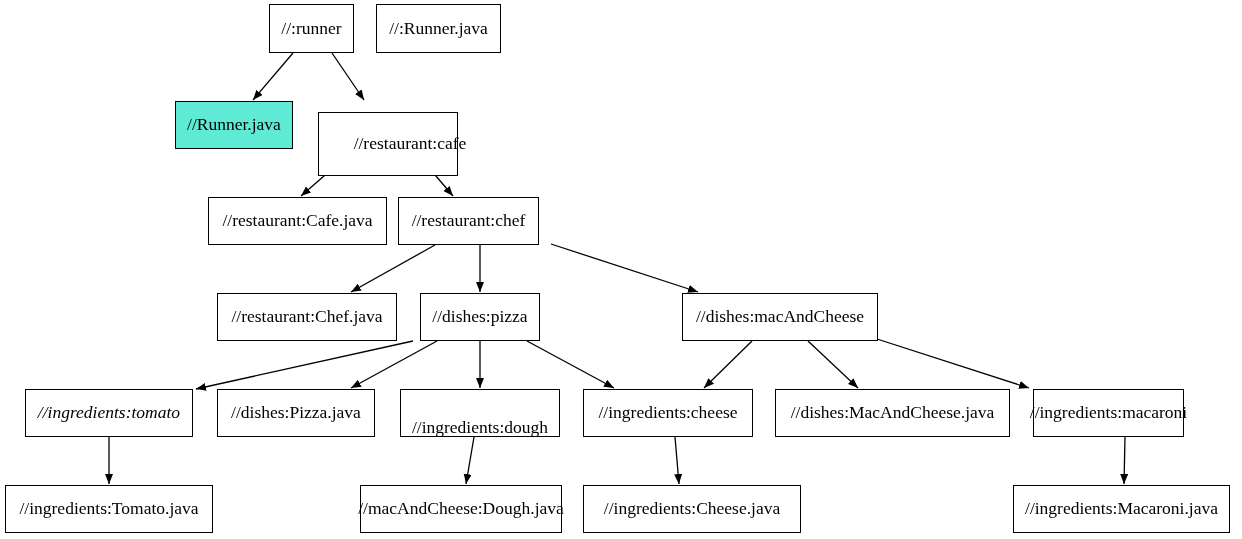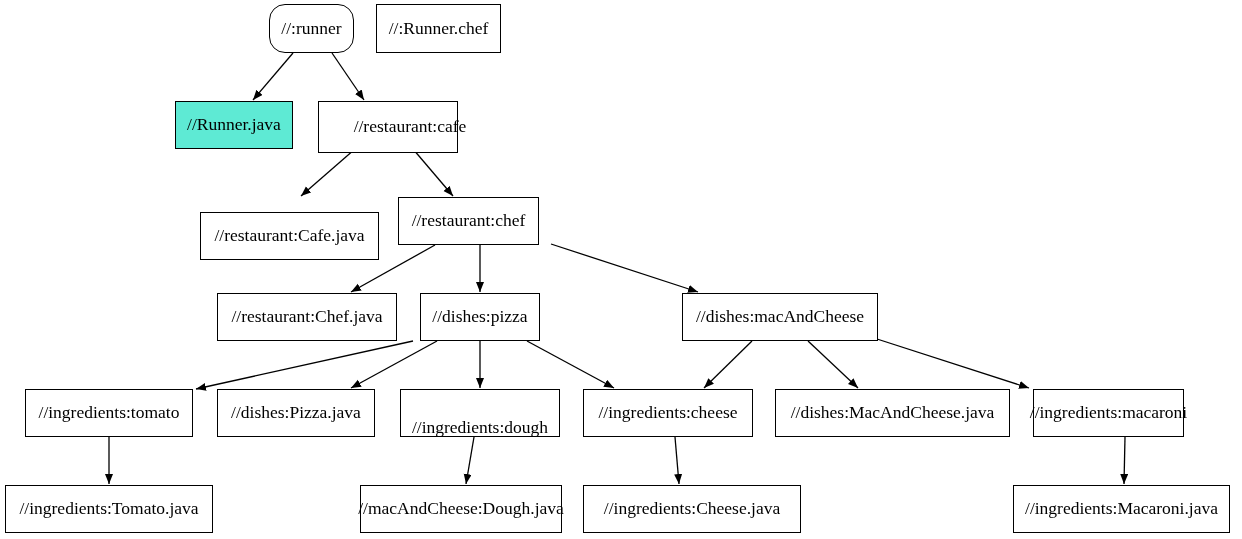--- a/index.html
+++ b/index.html
@@ -60,48 +60,48 @@
       <line x1="480" y1="341" x2="480" y2="388" stroke="#000000" stroke-width="1.3" marker-end="url(#arrowhead)"></line>
       <line x1="527" y1="341" x2="614" y2="388" stroke="#000000" stroke-width="1.3" marker-end="url(#arrowhead)"></line>
       <line x1="752" y1="341" x2="704" y2="388" stroke="#000000" stroke-width="1.3" marker-end="url(#arrowhead)"></line>
       <line x1="808" y1="341" x2="858" y2="388" stroke="#000000" stroke-width="1.3" marker-end="url(#arrowhead)"></line>
       <line x1="877" y1="339" x2="1029" y2="388" stroke="#000000" stroke-width="1.3" marker-end="url(#arrowhead)"></line>
       <line x1="109" y1="437" x2="109" y2="484" stroke="#000000" stroke-width="1.3" marker-end="url(#arrowhead)"></line>
       <line x1="474" y1="437" x2="466" y2="484" stroke="#000000" stroke-width="1.3" marker-end="url(#arrowhead)"></line>
       <line x1="675" y1="437" x2="679" y2="484" stroke="#000000" stroke-width="1.3" marker-end="url(#arrowhead)"></line>
       <line x1="1125" y1="437" x2="1124" y2="484" stroke="#000000" stroke-width="1.3" marker-end="url(#arrowhead)"></line>
     </svg>
-<div class="graph-node" style="left: 269px; top: 4px; width: 85px; height: 49px; border-color: rgb(0, 0, 0); background: rgb(255, 255, 255); border-radius: 16px;">
+<div class="graph-node" style="left: 269px; top: 4px; width: 85px; height: 49px; border-color: rgb(0, 0, 0); background: rgb(255, 255, 255);">
       <span>//:runner</span>
     </div>
     <div class="graph-node" style="left: 376px; top: 4px; width: 125px; height: 49px; border-color: rgb(0, 0, 0); background: rgb(255, 255, 255);">
-      <span>//:Runner.chef</span>
+      <span>//:Runner.java</span>
     </div>
     <div class="graph-node" style="left: 175px; top: 101px; width: 118px; height: 48px; border-color: rgb(0, 0, 0); background: #5eead4;">
       <span>//Runner.java</span>
     </div>
-    <div class="graph-node" style="left: 318px; top: 101px; width: 140px; height: 52px; border-color: rgb(0, 0, 0); background: rgb(255, 255, 255); padding-left: 44px;">
+    <div class="graph-node" style="left: 318px; top: 112px; width: 140px; height: 64px; border-color: rgb(0, 0, 0); background: rgb(255, 255, 255); padding-left: 44px;">
       <span>//restaurant:cafe</span>
     </div>
-    <div class="graph-node" style="left: 200px; top: 197px; width: 179px; height: 48px; border-color: rgb(0, 0, 0); background: rgb(255, 255, 255); margin-top: 15px;">
+    <div class="graph-node" style="left: 208px; top: 197px; width: 179px; height: 48px; border-color: rgb(0, 0, 0); background: rgb(255, 255, 255);">
       <span>//restaurant:Cafe.java</span>
     </div>
     <div class="graph-node" style="left: 398px; top: 197px; width: 141px; height: 48px; border-color: rgb(0, 0, 0); background: rgb(255, 255, 255);">
       <span>//restaurant:chef</span>
     </div>
     <div class="graph-node" style="left: 217px; top: 293px; width: 180px; height: 48px; border-color: rgb(0, 0, 0); background: rgb(255, 255, 255);">
       <span>//restaurant:Chef.java</span>
     </div>
     <div class="graph-node" style="left: 420px; top: 293px; width: 120px; height: 48px; border-color: rgb(0, 0, 0); background: rgb(255, 255, 255);">
       <span>//dishes:pizza</span>
     </div>
     <div class="graph-node" style="left: 682px; top: 293px; width: 196px; height: 48px; border-color: rgb(0, 0, 0); background: rgb(255, 255, 255);">
       <span>//dishes:macAndCheese</span>
     </div>
-    <div class="graph-node" style="left: 25px; top: 389px; width: 168px; height: 48px; border-color: rgb(0, 0, 0); background: rgb(255, 255, 255);">
+    <div class="graph-node" style="left: 25px; top: 389px; width: 168px; height: 48px; border-color: rgb(0, 0, 0); background: rgb(255, 255, 255); font-style: italic;">
       <span>//ingredients:tomato</span>
     </div>
     <div class="graph-node" style="left: 217px; top: 389px; width: 158px; height: 48px; border-color: rgb(0, 0, 0); background: rgb(255, 255, 255);">
       <span>//dishes:Pizza.java</span>
     </div>
     <div class="graph-node" style="left: 400px; top: 389px; width: 160px; height: 48px; border-color: rgb(0, 0, 0); background: rgb(255, 255, 255); align-items: flex-end;">
       <span>//ingredients:dough</span>
     </div>
     <div class="graph-node" style="left: 583px; top: 389px; width: 170px; height: 48px; border-color: rgb(0, 0, 0); background: rgb(255, 255, 255);">
       <span>//ingredients:cheese</span>

